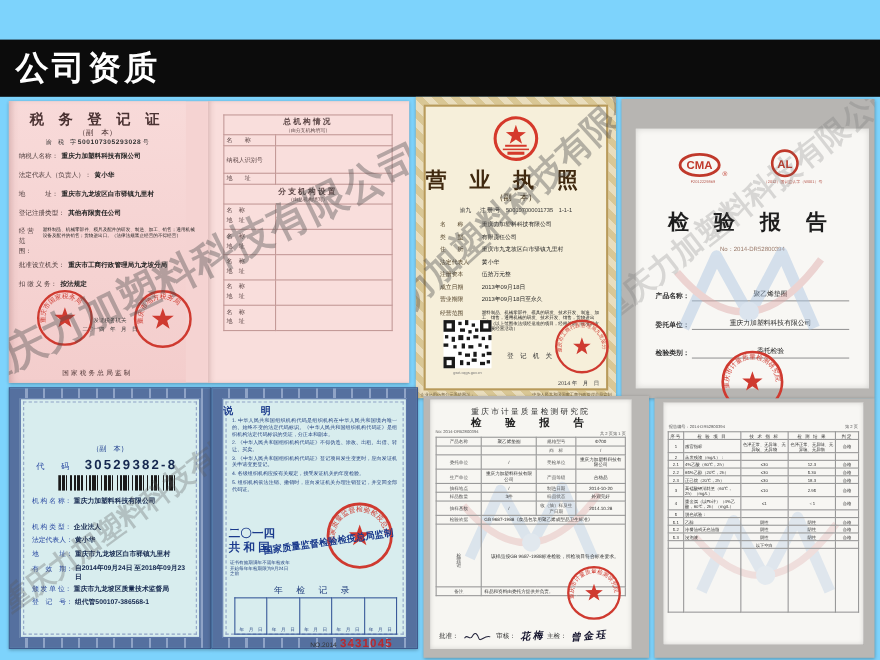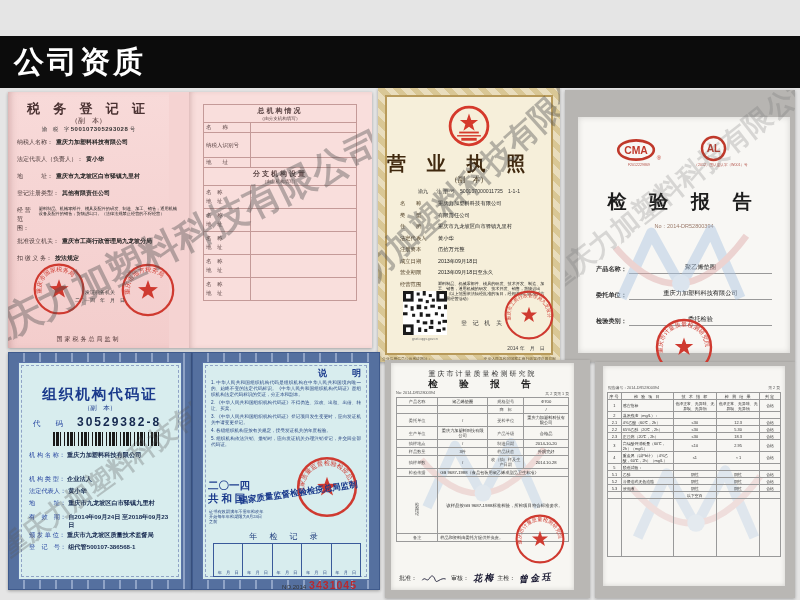--- a/index.html
+++ b/index.html
@@ -1,16 +1,16 @@
 <!DOCTYPE html>
 <html><head>
 <meta charset="utf-8">
 <style>
   html,body{margin:0;padding:0;background:#fff;}
-  .page{position:relative;width:800px;height:600px;background:#e5e5e5;overflow:hidden;
+  .page{position:relative;width:800px;height:600px;background:#7dd3fc;overflow:hidden;
         font-family:"Liberation Sans",sans-serif;}
   
   .header-bar{position:absolute;left:0;top:36px;width:800px;height:52px;background:#0c0c0c;
               color:#fff;display:flex;align-items:center;}
   .header-title{font-size:30px;font-weight:bold;margin-left:14px;letter-spacing:3px;}
   .header-hotline{margin-left:auto;margin-right:14px;font-size:23px;font-weight:bold;letter-spacing:1px;}
   
   .cert{position:absolute;overflow:hidden;box-shadow:0 1px 3px rgba(0,0,0,.3);}
   .wm{position:absolute;color:rgba(80,80,80,.40);font-weight:700;white-space:nowrap;
       pointer-events:none;font-family:"Liberation Serif",serif;z-index:30;}
@@ -101,21 +101,21 @@
            background:repeating-linear-gradient(90deg,#1a1a1a 0 2px,transparent 2px 3px,#1a1a1a 3px 6px,
            transparent 6px 7px,#1a1a1a 7px 8px,transparent 8px 11px,#1a1a1a 11px 12px,transparent 12px 14px);}
   .org1-fields{position:absolute;left:10px;top:88px;width:144px;}
   .org1-field{display:flex;gap:2px;font-size:6.2px;margin-bottom:3px;}
   .org1-field .lab{color:#2746a0;white-space:nowrap;}
   .org1-field .val{font-weight:700;color:#15284f;}
   .org1-fields div:nth-of-type(1){margin-bottom:15px;}
   .org1-fields div:nth-of-type(4){margin-bottom:5px;}
   .org1-fields div:nth-of-type(5) .val{line-height:7.5px;}
   #org2{left:192px;top:352px;width:186px;height:236px;}
-  .org2-title{position:absolute;top:4px;width:100%;text-align:right;font-size:9px;font-weight:bold;
+  .org2-title{position:absolute;top:4px;width:100%;text-align:left;font-size:9px;font-weight:bold;
               letter-spacing:8px;color:#1a3a8c;}
   .org2-notes{position:absolute;left:8px;top:17px;width:150px;margin:0;padding:0;list-style:none;}
   .org2-notes li{font-size:4.6px;line-height:6px;color:#23407f;margin-bottom:2px;text-align:justify;}
   .org2-country{position:absolute;left:5px;top:116px;width:54px;font-size:10.5px;font-weight:bold;
                 color:#1a3a8c;line-height:13px;}
   .org2-maker{position:absolute;left:36px;top:122px;width:150px;font-size:8.5px;font-weight:bold;
               color:#1a3a8c;transform:rotate(-8deg);z-index:26;}
   .org2-smallnote{position:absolute;left:6px;top:146px;width:56px;font-size:4.2px;line-height:5.2px;color:#23407f;}
   .org2-annual-title{position:absolute;top:168px;width:100%;text-align:center;font-size:8px;
                      letter-spacing:5px;color:#23407f;}
@@ -477,21 +477,20 @@
             <path id="a4" d="M15,60 A36,36 0 1,1 85,60"></path>
           </defs>
         <text font-size="10" fill="#cf3a30"><textPath href="#a4">重庆市计量质量检测研究院</textPath></text>
       </svg>
       <div class="wm" style="font-size:28px;left:-30px;top:150px;transform:rotate(-38deg);transform-origin:left center;color:rgba(100,100,100,.22);">重庆力加塑料科技有限公司</div>
     </div>
   </div>
 
   <div class="cert blue-cert" id="org1">
     <div class="blue-inner">
-      <div class="org1-title">组织机构代码证</div>
       <div class="org1-sub">（副　本）</div>
       <div class="org1-code">
         <span class="lab">代　　码</span>
         <span class="val">30529382-8</span>
       </div>
       <div class="barcode"></div>
       <div class="org1-fields">
 
           <div class="org1-field">
             <span class="lab">机 构 名 称：</span>

